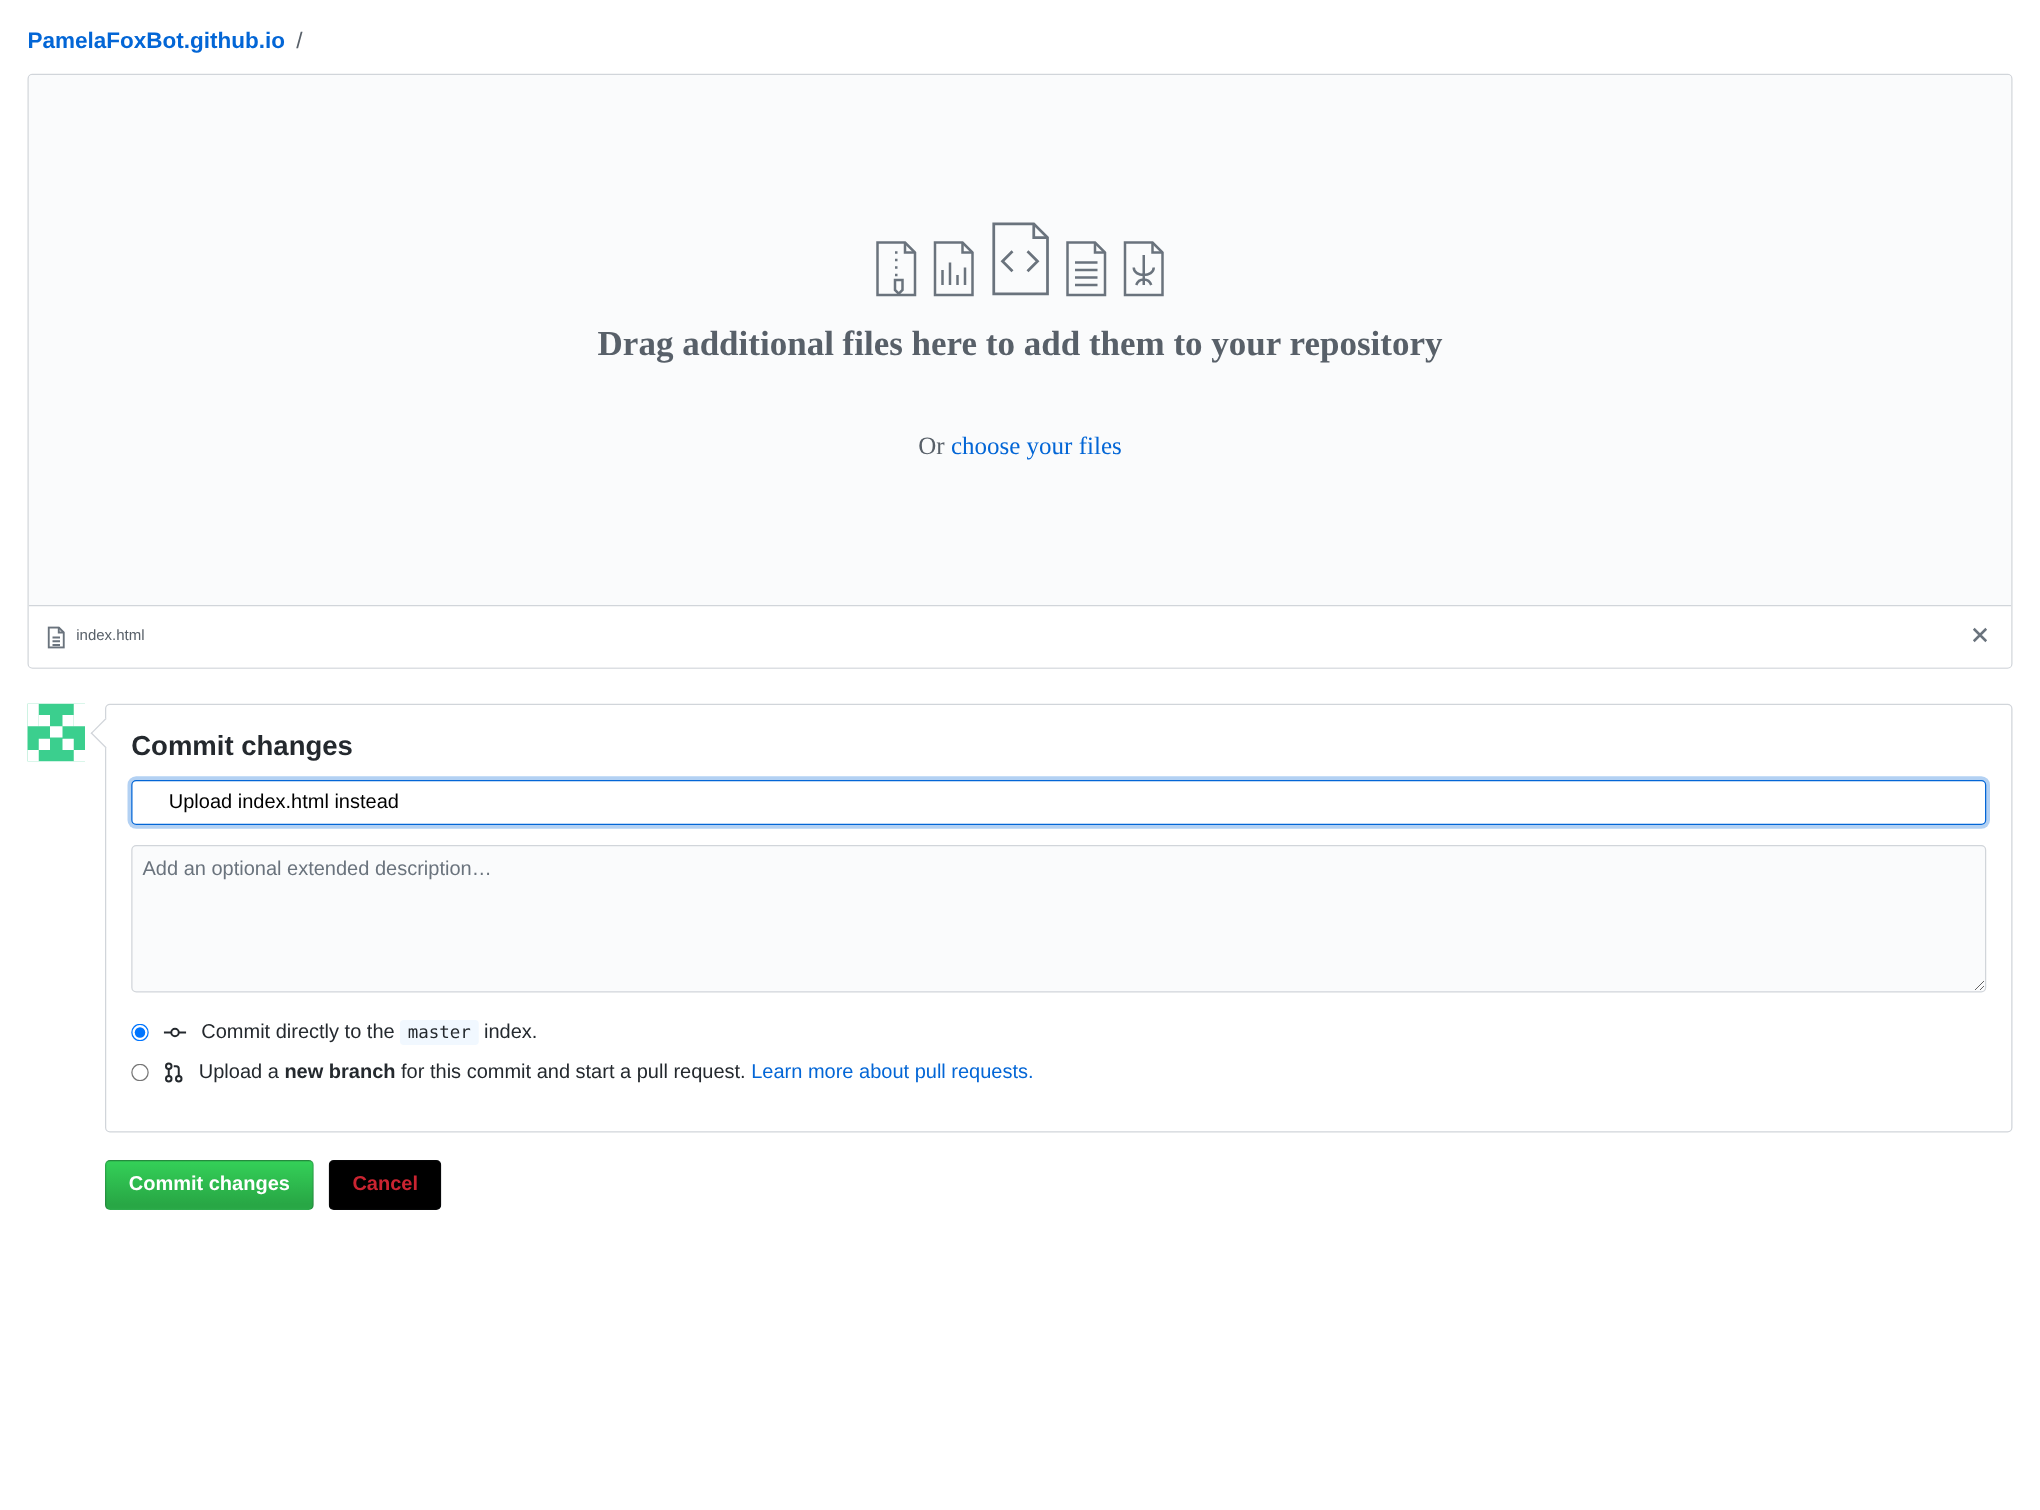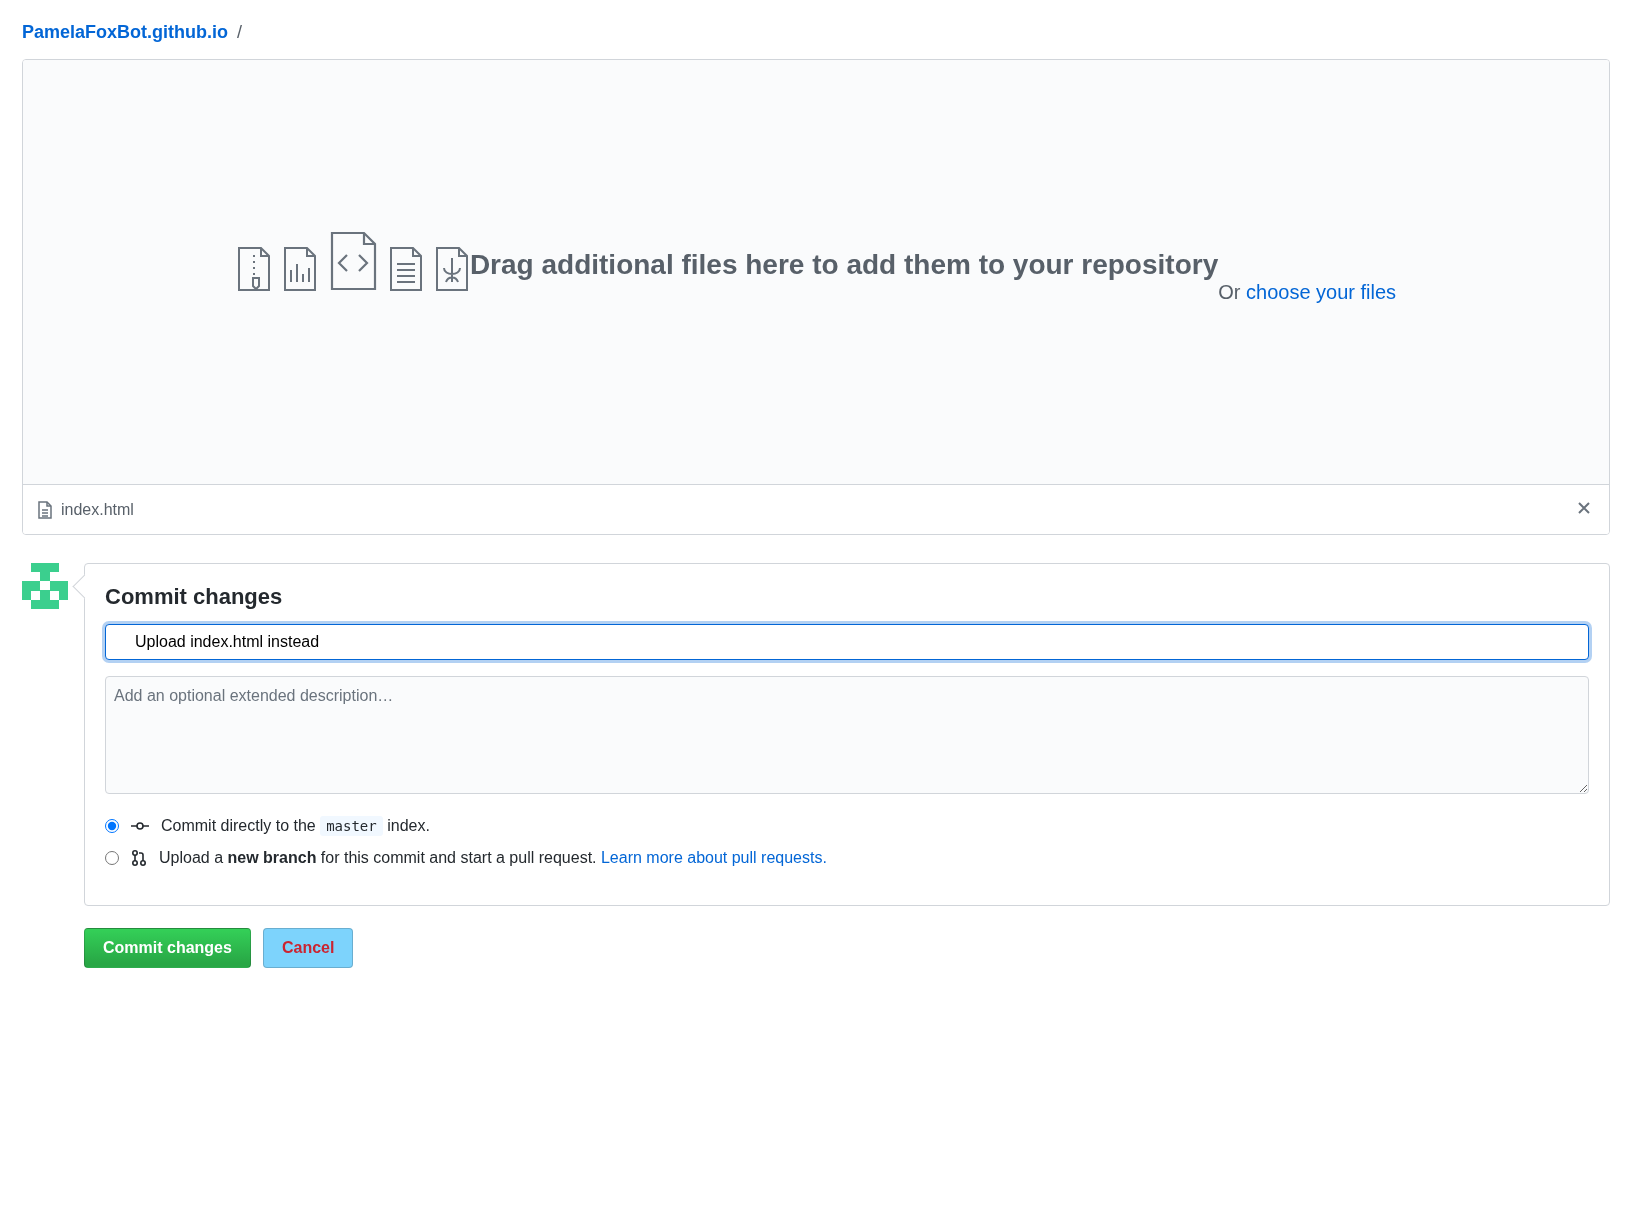--- a/index.html
+++ b/index.html
@@ -22,25 +22,26 @@
   .breadcrumb .sep { color: #586069; margin: 0 4px; }
   .drop-panel {
     border: 1px solid #d1d5da;
     border-radius: 4px;
     overflow: hidden;
   }
   .drop-area {
     background: #fafbfc;
     min-height: 424px;
     display: flex;
-    flex-direction: row;
+    flex-direction: column;
     align-items: center;
     justify-content: center;
     text-align: center;
     padding: 20px;
+    font-family: Liberation Serif, serif;
   }
   .icon-row {
     display: flex;
     align-items: flex-end;
     gap: 10px;
     margin-bottom: 22px;
   }
   .icon-row svg { fill: none; stroke: #6a737d; }
   .drop-title {
     color: #586069;
@@ -55,21 +56,21 @@
   }
   .drop-sub a { color: #0366d6; text-decoration: none; }
   .file-row {
     display: flex;
     align-items: center;
     justify-content: space-between;
     padding: 10px 14px;
     border-top: 1px solid #d1d5da;
     background: #fff;
   }
-  .file-left { display: flex; align-items: flex-start; gap: 8px; color: #586069; font-size: 16px; }
+  .file-left { display: flex; align-items: flex-start; gap: 8px; color: #586069; font-size: 12px; }
   .file-left svg { stroke: #6a737d; }
   .remove-x {
     color: #6a737d;
     font-size: 18px;
     cursor: pointer;
     background: none;
     border: none;
     padding: 4px;
   }
   .commit-wrap {
@@ -163,21 +164,21 @@
     border-radius: 4px;
     border: 1px solid rgba(27,31,35,0.2);
     cursor: pointer;
     font-family: inherit;
   }
   .btn-primary {
     background: linear-gradient(-180deg,#34d058,#28a745 90%);
     color: #fff;
   }
   .btn-cancel {
-    background: #7dd3fc;
+    background: #000000;
     color: #cb2431;
   }
 </style>
 </head>
 <body>
 
 <div class="breadcrumb">
   <a href="#">PamelaFoxBot.github.io</a>
   <span class="sep">/</span>
 </div>

